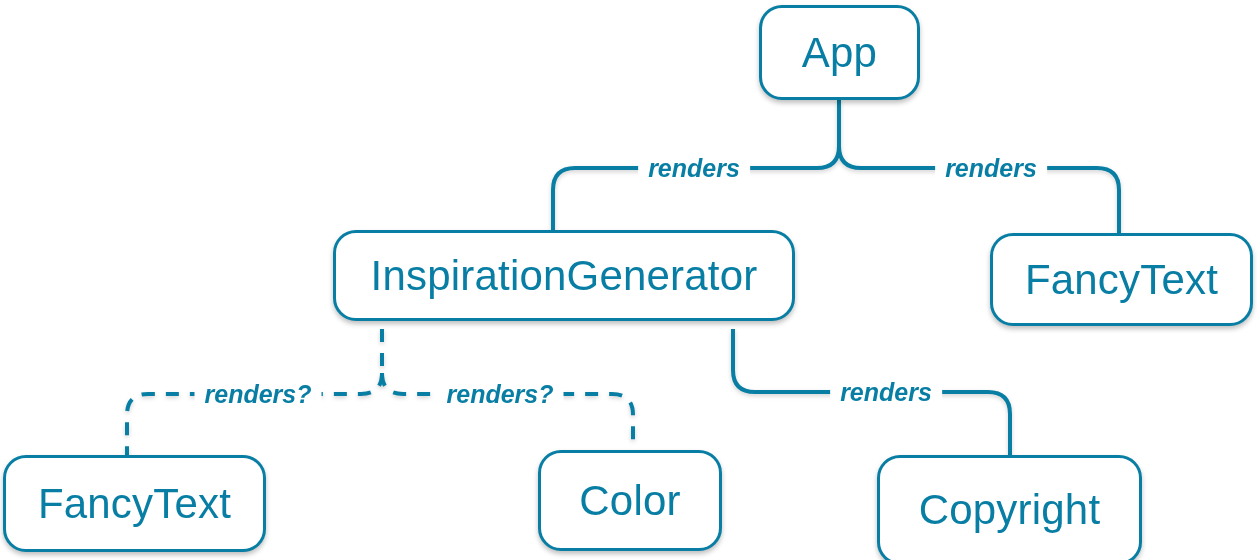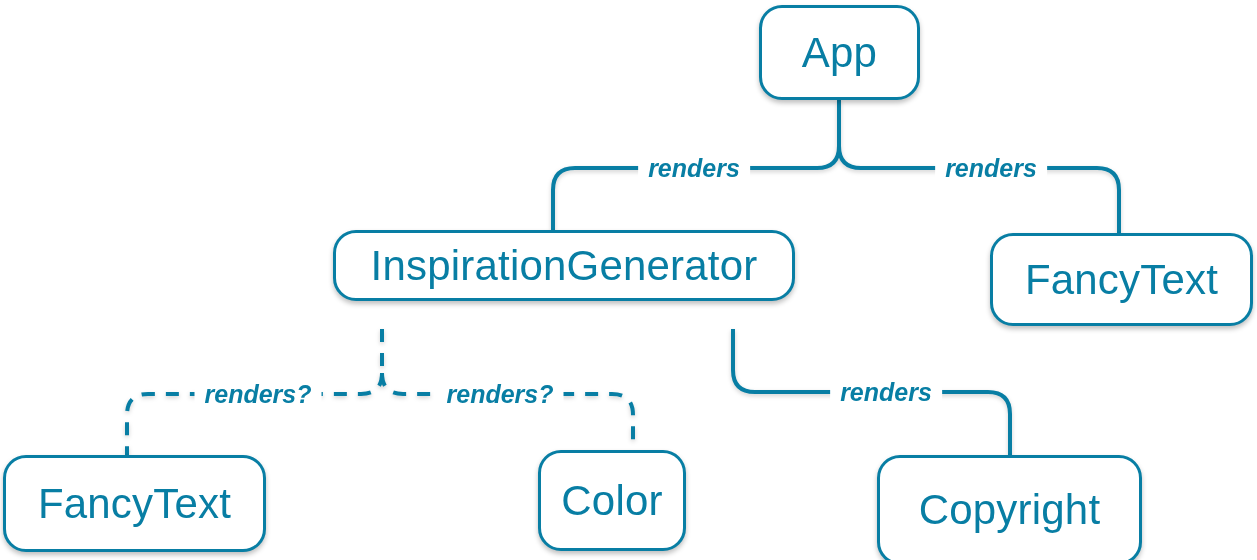--- a/index.html
+++ b/index.html
@@ -43,24 +43,24 @@
     border-radius: 23px;
     box-shadow: 0 3px 5px rgba(0,0,0,0.25);
     display: flex;
     align-items: center;
     justify-content: center;
     color: var(--accent);
     font-size: 42px;
     letter-spacing: 0.2px;
   }
   .node-app        { left: 759px; top: 5px;   width: 161px; height: 95px; }
-  .node-ig         { left: 333px; top: 230px; width: 462px; height: 71px; }
+  .node-ig         { left: 333px; top: 230px; width: 462px; height: 91px; }
   .node-fancy-top  { left: 990px; top: 233px; width: 263px; height: 93px; }
   .node-fancy-bot  { left: 3px;   top: 455px; width: 263px; height: 97px; }
-  .node-color      { left: 538px; top: 450px; width: 148px; height: 101px; }
+  .node-color      { left: 538px; top: 450px; width: 184px; height: 101px; }
   .node-copyright  { left: 877px; top: 455px; width: 265px; height: 110px; }
   .edge-label {
     position: absolute;
     transform: translate(-50%, -50%);
     background: var(--page-bg);
     color: var(--accent);
     font-size: 25px;
     font-weight: 700;
     line-height: 1.15;
     padding: 0 10px;

